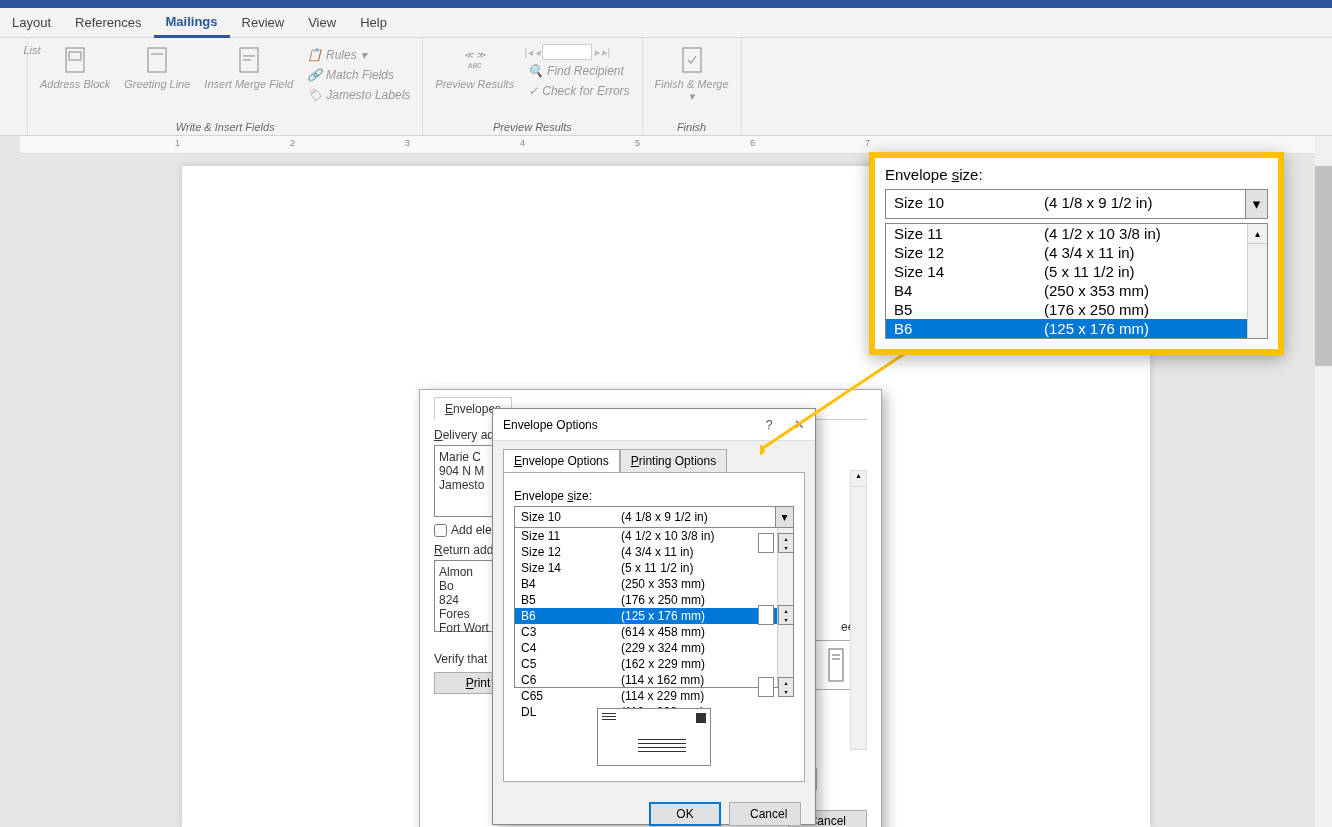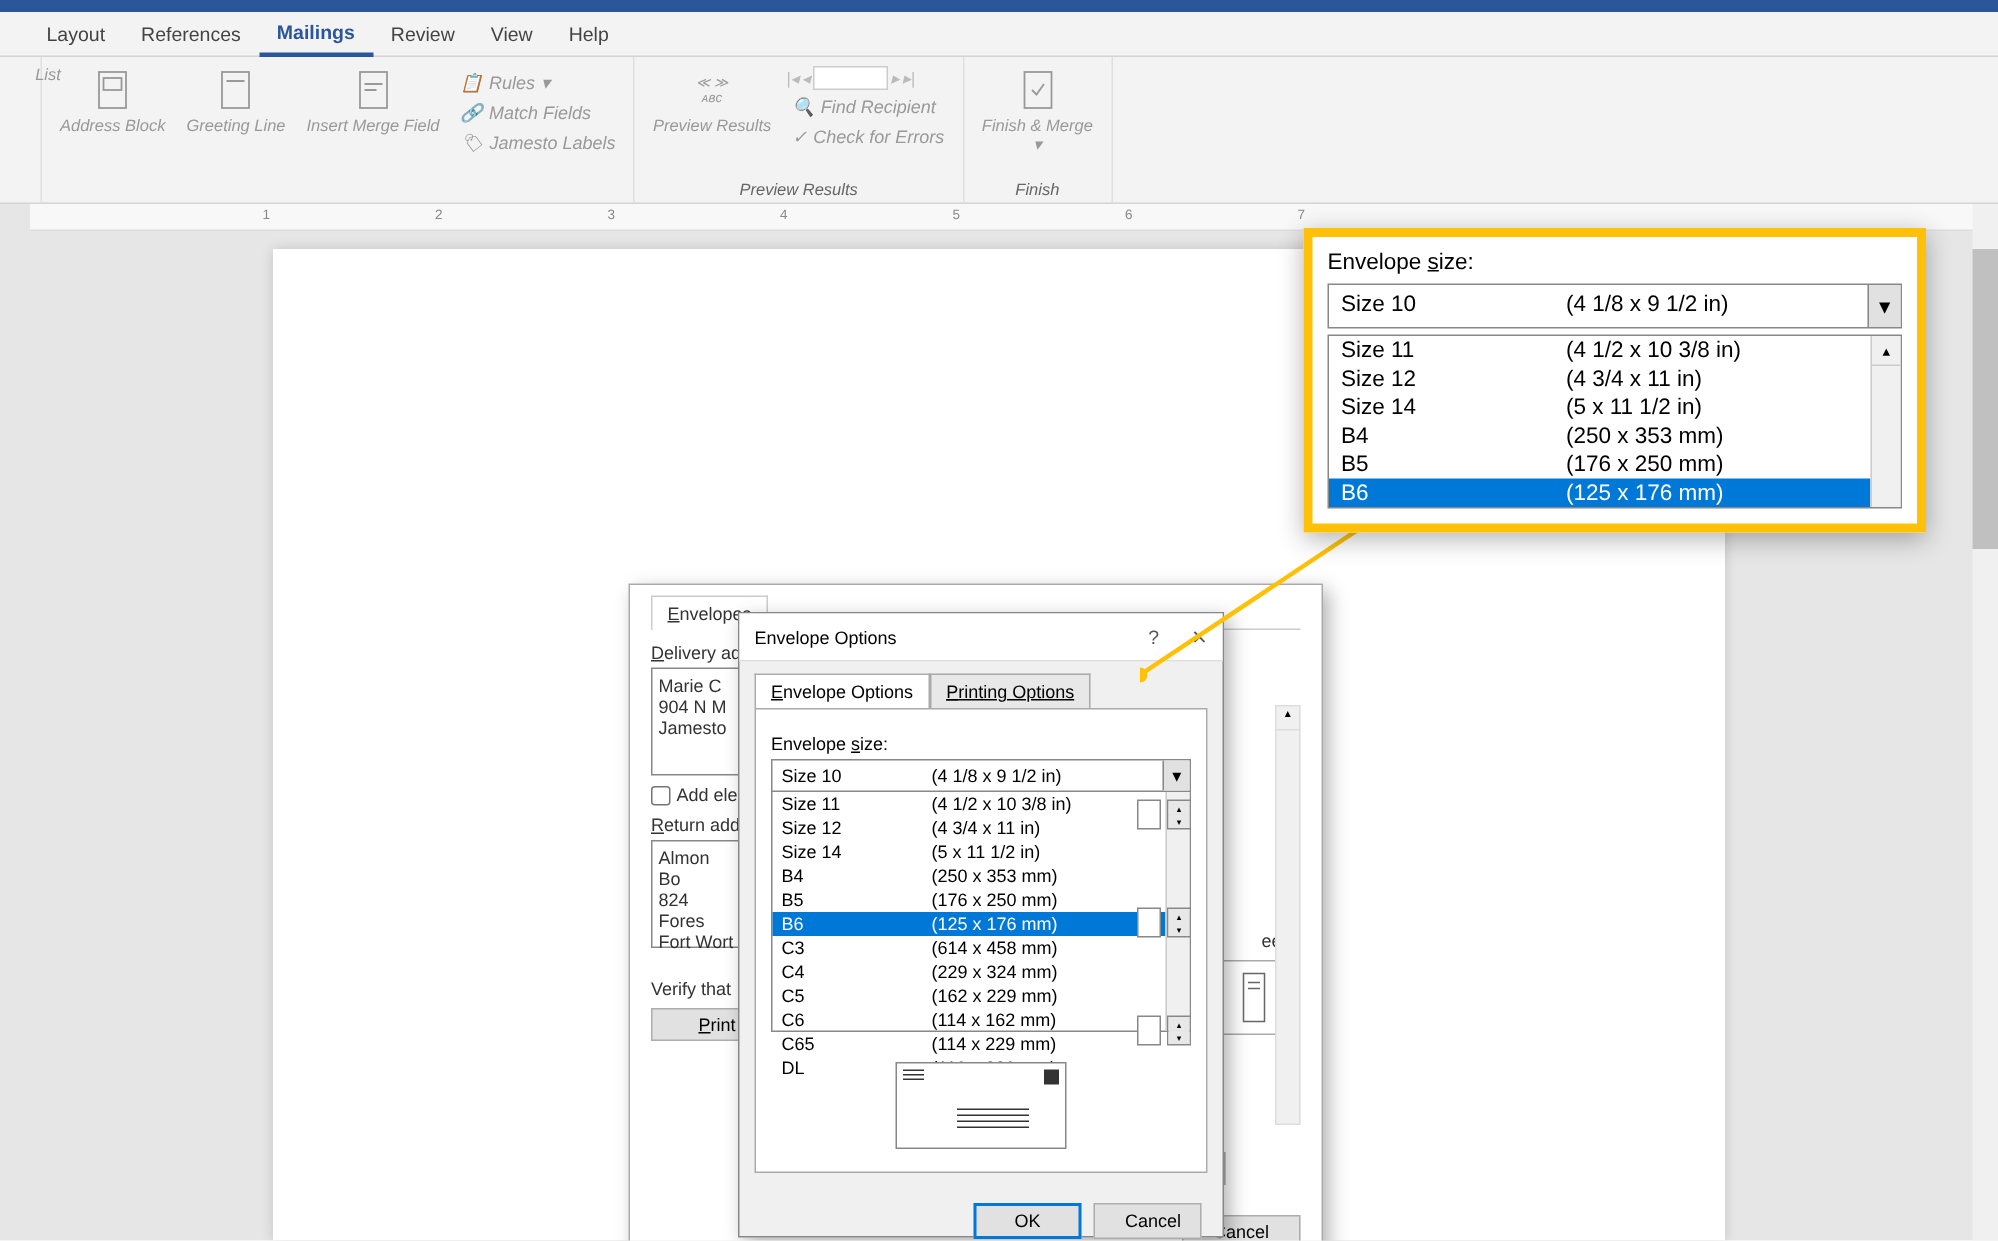--- a/index.html
+++ b/index.html
@@ -1,20 +1,20 @@
 <!DOCTYPE html>
 <html><head>
 <meta charset="utf-8">
 <style>
 * { margin: 0; padding: 0; box-sizing: border-box; font-family: 'Segoe UI', Tahoma, sans-serif; }
 body { background: #f3f3f3; width: 1332px; height: 827px; overflow: hidden; position: relative; }
 
 .title-bar { height: 8px; background: #2b579a; }
 
-.tabs { background: #f3f3f3; border-bottom: 1px solid #d4d4d4; padding: 0 19px; height: 30px; display: flex; align-items: center; }
+.tabs { background: #f3f3f3; border-bottom: 1px solid #d4d4d4; padding: 0 0; height: 30px; display: flex; align-items: center; }
 .tab { padding: 6px 12px; font-size: 13px; color: #444; cursor: pointer; }
 .tab.active { color: #2b579a; border-bottom: 3px solid #2b579a; font-weight: 600; }
 
 .ribbon { background: #f3f3f3; height: 98px; display: flex; border-bottom: 1px solid #d4d4d4; font-style: italic; }
 .ribbon-group { border-right: 1px solid #e0e0e0; display: flex; flex-direction: column; justify-content: space-between; padding: 4px 8px 2px 8px; }
 .ribbon-row { display: flex; align-items: flex-start; gap: 6px; }
 .ribbon-btn { display: flex; flex-direction: column; align-items: center; padding: 2px 4px; color: #999; font-size: 11px; text-align: center; min-width: 48px; }
 .ribbon-btn .icon { width: 32px; height: 32px; margin-bottom: 2px; display: flex; align-items: center; justify-content: center; }
 .ribbon-small { color: #999; font-size: 12px; padding: 2px 4px; display: flex; align-items: center; gap: 4px; }
 .group-label { text-align: center; font-size: 11px; color: #666; padding-top: 2px; }
@@ -41,21 +41,21 @@
 .btn { border: 1px solid #adadad; background: #e1e1e1; padding: 3px 20px; font-size: 12px; cursor: pointer; }
 .btn.primary { border: 2px solid #0078d7; }
 
 .dialog-footer { display: flex; justify-content: flex-end; gap: 8px; padding: 10px 14px; }
 
 
 .dialog2 { position: absolute; left: 492px; top: 272px; width: 324px; height: 417px; background: #f0f0f0; border: 1px solid #888; box-shadow: 4px 4px 12px rgba(0,0,0,0.3); }
 .dialog2 .dialog-title { background: #fff; border-bottom: 1px solid #ddd; }
 .d2tabs { display: flex; margin: 8px 10px 0 10px; }
 .d2tab { padding: 4px 10px; border: 1px solid #aaa; background: #fff; font-size: 12px; border-bottom: none; }
-.d2tab.inactive { background: #e8e8e8; text-decoration: underline; }
+.d2tab.inactive { background: #e8e8e8; }
 .d2body { border: 1px solid #aaa; margin: 0 10px 10px 10px; background: #fff; padding: 10px; height: 310px; position: relative; }
 
 .combo { border: 1px solid #888; display: flex; font-size: 12px; height: 22px; }
 .combo .sel { flex: 1; padding: 3px 6px; display: flex; }
 .combo .sel span:first-child { width: 100px; }
 .combo .arrow { width: 18px; background: #e1e1e1; border-left: 1px solid #888; display: flex; align-items: center; justify-content: center; }
 
 .dropdown { border: 1px solid #888; border-top: none; font-size: 12px; max-height: 160px; position: relative; display: flex; }
 .dropdown-list { flex: 1; }
 .drop-item { padding: 1px 6px; display: flex; cursor: pointer; }
@@ -153,20 +153,21 @@
         <div class="ribbon-small">
             <span>🔗</span>
             <span>Match Fields</span>
           </div>
         <div class="ribbon-small">
             <span>🏷</span>
             <span>Jamesto Labels</span>
           </div>
       </div>
     </div>
+    <div class="group-label">Write &amp; Insert Fields</div>
   </div>
   <div class="ribbon-group">
     <div class="ribbon-row">
       <div class="ribbon-btn">
         <div class="icon" style="font-size:9px;color:#999;">≪ ≫<br>ᴀʙᴄ</div>
         <span>Preview Results</span>
       </div>
       <div style="display:flex;flex-direction:column;gap:2px;margin-top:2px;">
         <div style="display:flex;gap:2px;align-items:center;color:#bbb;font-size:11px;">
           <span>|◂</span>

